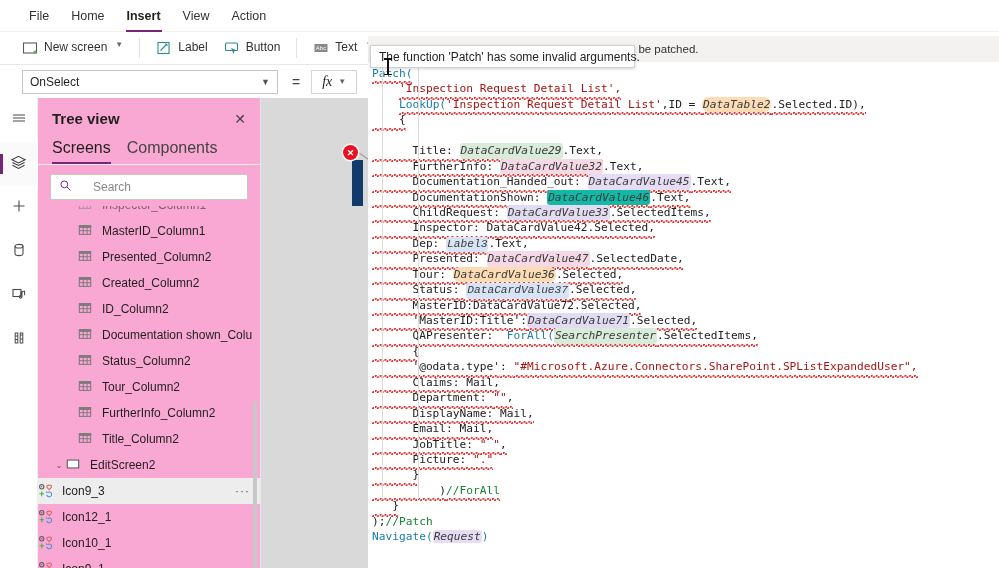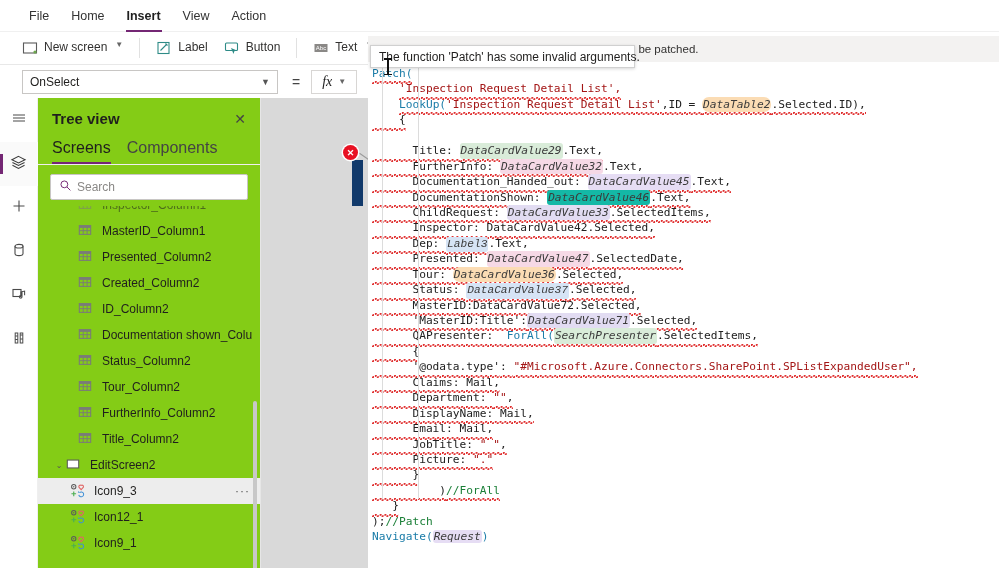--- a/index.html
+++ b/index.html
@@ -75,21 +75,21 @@
   }
   .rail-btn.active { background:#fafafa; }
   .rail-btn.active::before {
     content:""; position:absolute; left:0; top:12px; bottom:12px;
     width:3px; background:#742774;
   }
 
   
   .tree {
     position:absolute; left:38px; top:98px; width:223px; height:470px;
-    background:#84cc16; border-right:1px solid #e6e6e6;
+    background:#f9a8d4; border-right:1px solid #e6e6e6;
     display:flex; flex-direction:column;
   }
   .tree-head {
     display:flex; align-items:center; justify-content:space-between;
     padding:12px 14px 8px 14px;
   }
   .tree-title { font-size:15px; font-weight:600; color:#201f1e; }
   .tree-close { font-size:14px; color:#444; cursor:default; line-height:1; }
   .tree-tabs { display:flex; padding:0 14px; border-bottom:1px solid #efefef; }
   .tree-tab {
@@ -97,21 +97,21 @@
     position:relative; cursor:default;
   }
   .tree-tab.active { color:#201f1e; }
   .tree-tab.active::after {
     content:""; position:absolute; left:0; right:0; bottom:0; height:2px;
     background:#742774;
   }
   .search-wrap { padding:9px 12px 6px 12px; }
   .search-box {
     height:26px; border:1px solid #c8c6c4; background:#fff; border-radius:2px;
-    display:flex; align-items:center; gap:3px; padding:0 8px;
+    display:flex; align-items:center; gap:19px; padding:0 8px;
   }
   .search-box input {
     border:0; outline:0; font-size:12px; font-family:inherit;
     color:#201f1e; width:100%; background:transparent;
   }
   .search-box input::placeholder { color:#8a8886; }
 
   .tree-list {
     flex:1; overflow:hidden; position:relative; padding-top:2px;
   }
@@ -120,21 +120,21 @@
     display:flex; align-items:center; height:26px; font-size:12px;
     color:#201f1e; cursor:default; position:relative; padding-right:8px;
   }
   .tl-row.selected { background:#ededed; }
   .tl-row .lbl { white-space:nowrap; overflow:hidden; }
   .tl-row .dots {
     position:absolute; right:10px; font-size:12px; color:#555; letter-spacing:1px;
   }
   .tl-chev { width:14px; font-size:8px; color:#555; text-align:center; }
   .tl-ico { width:16px; height:16px; flex:0 0 16px; margin-right:8px; }
-  .ind-1 { padding-left:32px; }
+  .ind-1 { }
   .ind-0 { padding-left:14px; }
   .ind-2 { padding-left:40px; }
 
   .tree-scroll {
     position:absolute; right:3px; top:195px; width:4px; height:212px;
     background:#c8c8c8; border-radius:2px;
   }
 
   
   .canvas {
@@ -494,20 +494,31 @@
         </div>
         <div class="tl-row ind-1">
           <span class="tl-ico"><svg viewBox="0 0 16 16" width="15" height="15">
               <circle cx="4" cy="4" r="2.3" fill="none" stroke="#5b5b5b" stroke-width="1.1"></circle>
               <circle cx="4" cy="4" r=".7" fill="#5b5b5b"></circle>
               <path d="M11.9 2.6a1.6 1.6 0 0 0-2.4 1.9l2.4 2.6 2.4-2.6a1.6 1.6 0 0 0-2.4-1.9z" fill="none" stroke="#e06666" stroke-width="1.1"></path>
               <path d="M4 9v5M1.5 11.5h5" stroke="#4caf50" stroke-width="1.2"></path>
               <path d="M9.4 12.6a2.6 2.6 0 1 0 .8-2.4" fill="none" stroke="#3f8fd6" stroke-width="1.1"></path>
               <path d="M9 8.6l1.4 1.5-2 .3z" fill="#3f8fd6"></path>
             </svg></span>
+          <span class="lbl">Icon10_1</span>
+        </div>
+        <div class="tl-row ind-1">
+          <span class="tl-ico"><svg viewBox="0 0 16 16" width="15" height="15">
+              <circle cx="4" cy="4" r="2.3" fill="none" stroke="#5b5b5b" stroke-width="1.1"></circle>
+              <circle cx="4" cy="4" r=".7" fill="#5b5b5b"></circle>
+              <path d="M11.9 2.6a1.6 1.6 0 0 0-2.4 1.9l2.4 2.6 2.4-2.6a1.6 1.6 0 0 0-2.4-1.9z" fill="none" stroke="#e06666" stroke-width="1.1"></path>
+              <path d="M4 9v5M1.5 11.5h5" stroke="#4caf50" stroke-width="1.2"></path>
+              <path d="M9.4 12.6a2.6 2.6 0 1 0 .8-2.4" fill="none" stroke="#3f8fd6" stroke-width="1.1"></path>
+              <path d="M9 8.6l1.4 1.5-2 .3z" fill="#3f8fd6"></path>
+            </svg></span>
           <span class="lbl">Icon9_1</span>
         </div>
       </div>
     <div class="tree-scroll"></div>
   </div>
 </div>
 
 <div class="canvas"></div>
 <div class="canvas-blue"></div>
 <div class="err-line"></div>

